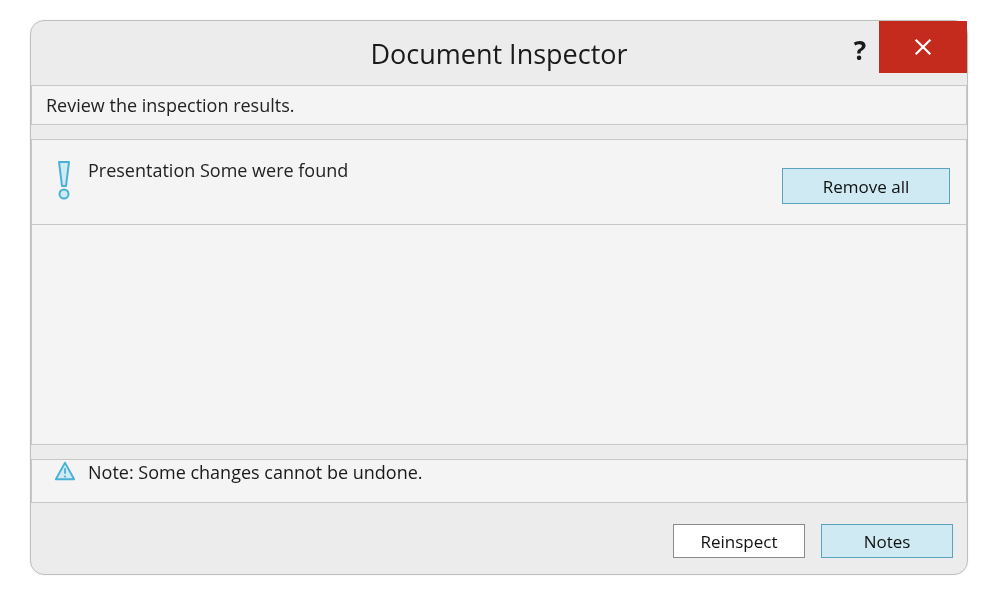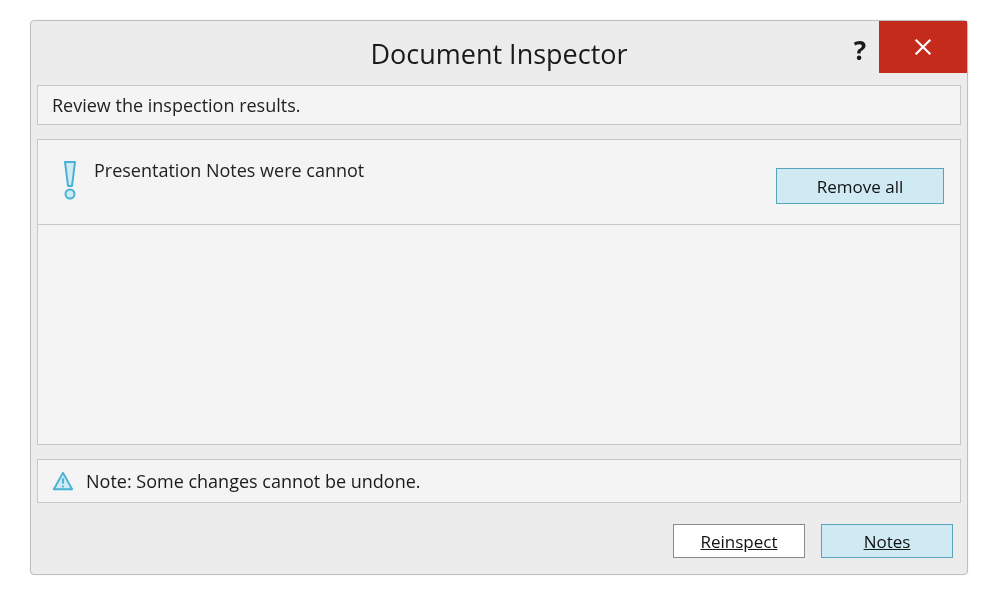--- a/index.html
+++ b/index.html
@@ -9,21 +9,21 @@
     background: #ffffff;
     font-family: "Segoe UI", "Open Sans", Arial, sans-serif;
     color: #1a1a1a;
   }
   .dialog {
     position: absolute;
     left: 30px; top: 20px;
     width: 938px; height: 555px;
     background: #ececec;
     border: 1px solid #bfbfbf;
-    border-radius: 4px;
+    border-radius: 14px;
     box-shadow: 0 0 0 1px rgba(0,0,0,0.02);
     display: flex;
     flex-direction: column;
   }
   .titlebar {
     height: 64px;
     position: relative;
     display: flex;
     align-items: center;
     justify-content: center;
@@ -47,21 +47,21 @@
     position: absolute;
     right: 0; top: 0;
     width: 88px; height: 52px;
     background: #c42b1c;
     display: flex; align-items: center; justify-content: center;
     cursor: pointer;
   }
   .close-btn svg { width: 22px; height: 22px; }
 
   .panel {
-    margin: 0 6px;
+    margin: 0 0;
     background: #f4f4f4;
     border: 1px solid #c8c8c8;
   }
   .instruction-panel {
     height: 40px;
     display: flex; align-items: center;
     padding: 0 14px;
     font-size: 18px;
     color: #222;
   }
@@ -117,32 +117,30 @@
   .btn-blue {
     background: #cfeaf3;
     border: 1px solid #5aa3bd;
   }
   .btn-wide { min-width: 168px; }
 
   .note-panel {
     margin-top: 14px;
     height: 44px;
     display: flex;
-    align-items: center;
-    padding: 0 14px;
+    padding: 0 22px;
     gap: 12px;
     font-size: 18px;
   }
   .footer {
     margin-top: auto;
     padding: 14px 14px 16px 0;
     display: flex;
     justify-content: flex-end;
     gap: 16px;
-    text-decoration: underline;
   }
   .footer .btn { min-width: 132px; height: 34px; }
 </style>
 </head>
 <body>
 
 <div class="dialog">
 
   <div class="titlebar">
     <div class="title">Document Inspector</div>
@@ -163,21 +161,21 @@
 
   <div class="panel results-panel">
     <div class="result-row">
       <div class="result-icon">
         <svg width="22" height="40" viewBox="0 0 22 40">
           <path d="M6 2 L16 2 L13 26 L9 26 Z" fill="#cfeaf3" stroke="#49b0d6" stroke-width="2" stroke-linejoin="round"></path>
           <circle cx="11" cy="34" r="4.5" fill="#cfeaf3" stroke="#49b0d6" stroke-width="2"></circle>
         </svg>
       </div>
       <div class="result-text">
-        <div class="result-desc">Presentation Notes were cannot</div>
+        <div class="result-desc">Presentation Some were found</div>
       </div>
       <div class="result-action">
         <div class="btn btn-blue btn-wide">Remove all</div>
       </div>
     </div>
   </div>
 
   <div class="panel note-panel">
     <svg width="22" height="22" viewBox="0 0 24 24">
       <path d="M12 3 L22 21 L2 21 Z" fill="#cfeaf3" stroke="#49b0d6" stroke-width="2" stroke-linejoin="round"></path>

